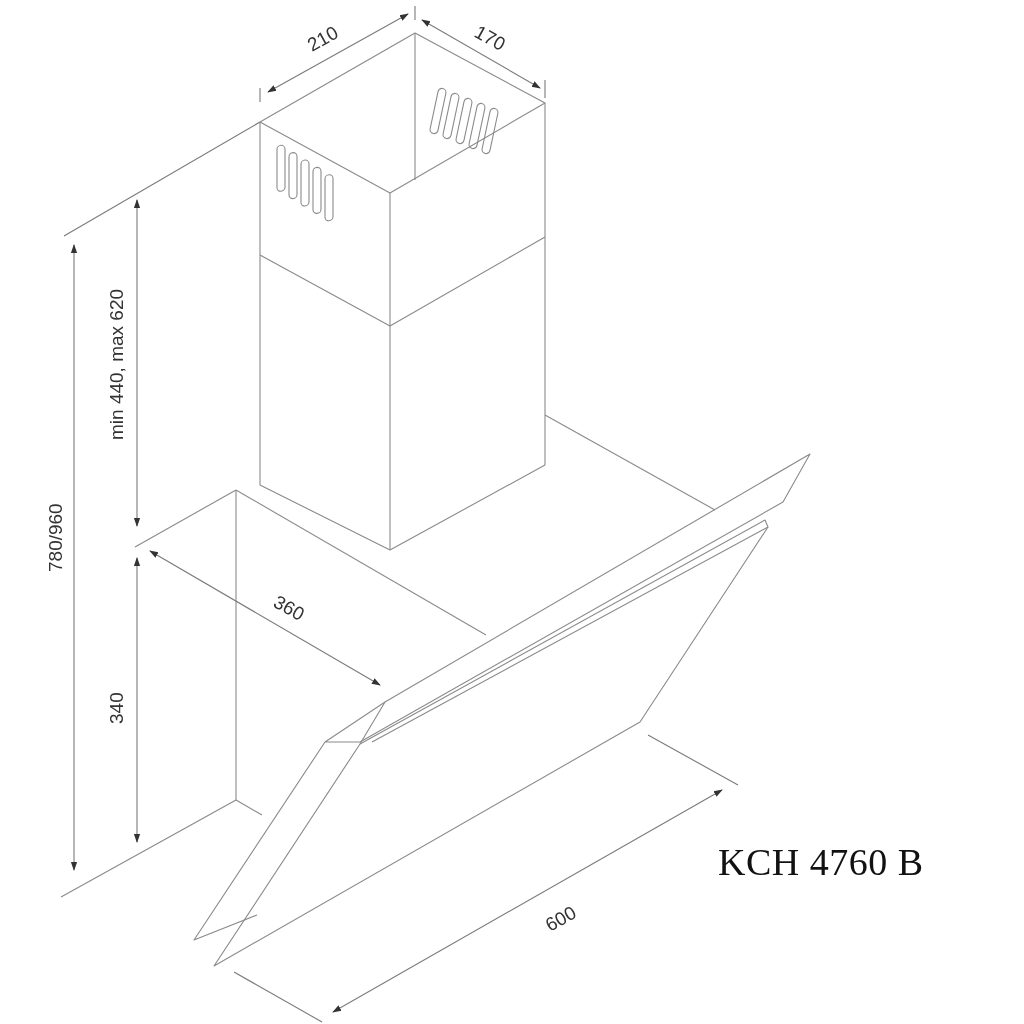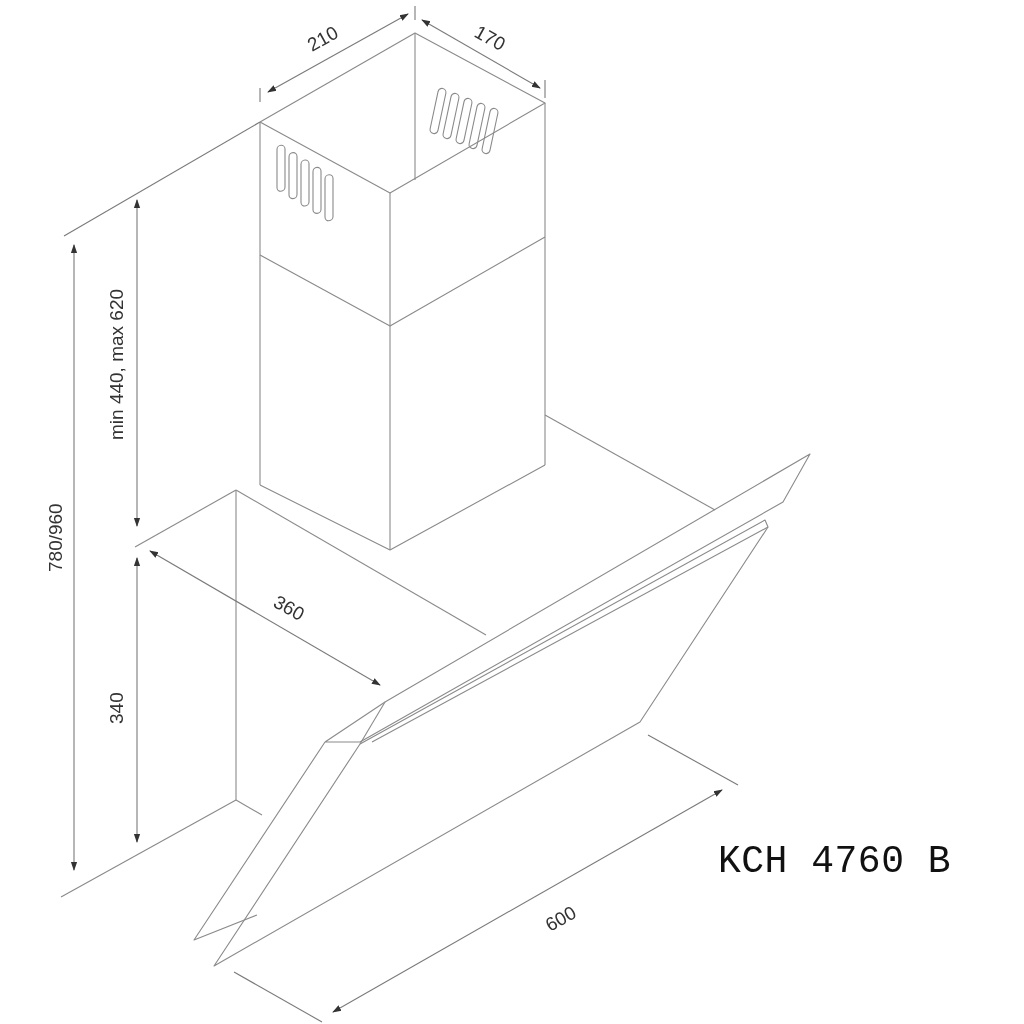--- a/index.html
+++ b/index.html
@@ -4,21 +4,21 @@
 <style>
   html, body { margin: 0; padding: 0; background: #ffffff; }
   body { width: 1024px; height: 1024px; overflow: hidden; position: relative; }
   #drawing { position: absolute; left: 0; top: 0; width: 1024px; height: 1024px; }
   .line { stroke: #8a8a8a; stroke-width: 1.1; fill: none; stroke-linejoin: round; }
   .dim { stroke: #7a7a7a; stroke-width: 1.1; fill: none; }
   .arrow { fill: #333333; stroke: none; }
   .dimtext { font-family: "Liberation Sans", sans-serif; font-size: 19px; fill: #333333; }
   .model {
     position: absolute; left: 718px; top: 840px;
-    font-family: Liberation Mono, monospace; font-size: 38px; color: #111111;
+    font-family: Liberation Serif, serif; font-size: 38px; color: #111111;
     letter-spacing: 0.5px; white-space: nowrap;
   }
 </style>
 </head>
 <body>
 
 <svg id="drawing" viewBox="0 0 1024 1024" xmlns="http://www.w3.org/2000/svg">
   <defs>
     <marker id="ah" viewBox="0 0 10 10" refX="9" refY="5" markerWidth="9" markerHeight="9" orient="auto-start-reverse" markerUnits="userSpaceOnUse">
       <path d="M0,1.5 L10,5 L0,8.5 Z" class="arrow"></path>

